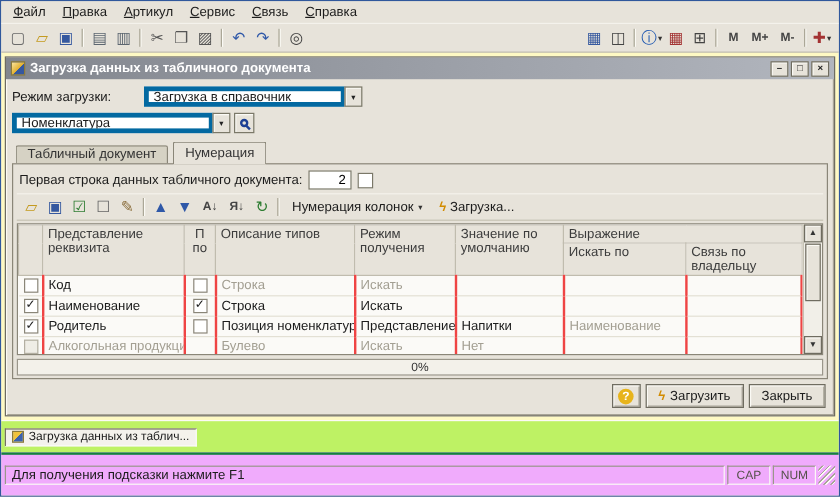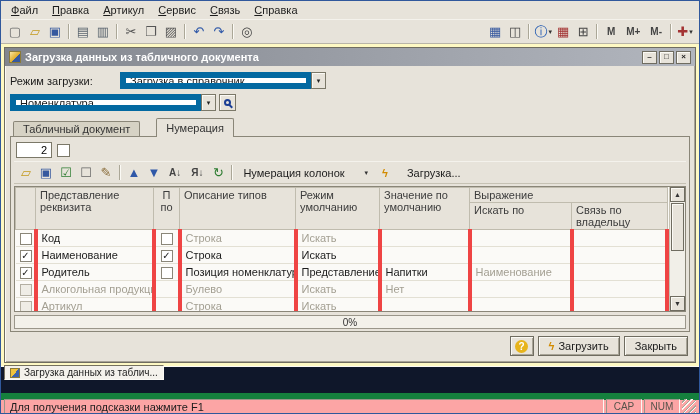--- a/index.html
+++ b/index.html
@@ -22,69 +22,69 @@
   .dialog{flex:1;display:flex;flex-direction:column;background:#e7e3da;border:1px solid #6f6c60;box-shadow:inset 1px 1px 0 #fbfaf5,inset -1px -1px 0 #a8a497;min-height:0}
   .dialog-title{height:18px;flex:none;display:flex;align-items:center;gap:4px;padding:0 4px;background:linear-gradient(90deg,#82868e,#b2b6be);color:#fff;font-weight:bold}
   .dlg-icon{width:12px;height:12px;background:linear-gradient(135deg,#fbe6a0,#e0ae2e 55%,#35589f 55%);border:1px solid #8a7a3a;flex:none}
   .title-buttons{margin-left:auto;display:flex;gap:2px}
   .title-btn{width:15px;height:13px;background:#e7e3da;border:1px solid #6f6c60;box-shadow:inset 1px 1px 0 #fbfaf5;color:#222;font-size:8px;display:flex;align-items:center;justify-content:center;line-height:1}
   .dlg-body{flex:1;display:flex;flex-direction:column;padding:5px 5px 2px;min-height:0}
 
   .form-row{display:flex;align-items:center;height:19px;margin-bottom:3px;flex:none}
   .form-label{width:110px}
   .combo{display:flex;height:17px}
-  .combo-field{width:192px;background:#fff;border:6px solid #0369a1;padding:1px 4px;display:flex;align-items:center;overflow:hidden;white-space:nowrap}
+  .combo-field{width:168px;background:#fff;border:4px solid #0369a1;padding:1px 4px;display:flex;align-items:center;overflow:hidden;white-space:nowrap}
   .combo-btn{width:15px;height:17px;margin-left:-1px;background:#e7e3da;border:1px solid #7b7868;box-shadow:inset 1px 1px 0 #fbfaf5;display:flex;align-items:center;justify-content:center;font-size:7px;color:#222}
   .mag-btn{width:17px;height:17px;margin-left:3px;background:#e7e3da;border:1px solid #7b7868;box-shadow:inset 1px 1px 0 #fbfaf5;display:flex;align-items:center;justify-content:center}
   .mag{width:7px;height:7px;border:2px solid #1c3f94;border-radius:50%;position:relative}
   .mag::after{content:"";position:absolute;width:5px;height:2px;background:#1c3f94;transform:rotate(45deg);right:-4px;bottom:-3px}
 
   .tabs{display:flex;align-items:flex-end;height:19px;padding-left:3px;margin-top:3px;flex:none}
-  .tab{height:16px;padding:1px 9px;border:1px solid #8a8678;border-bottom:none;background:#d6d2c4;margin-right:16px;border-radius:2px 2px 0 0;color:#333}
+  .tab{height:16px;padding:1px 9px;border:1px solid #8a8678;border-bottom:none;background:#d6d2c4;margin-right:4px;border-radius:2px 2px 0 0;color:#333}
   .tab.active{height:19px;background:#e7e3da;position:relative;z-index:2;padding-top:3px}
 
   .tab-panel{flex:1;border:1px solid #8a8678;margin-top:-1px;background:#e7e3da;display:flex;flex-direction:column;padding:3px 3px 2px;min-height:0}
   .settings-row{display:flex;align-items:center;height:20px;gap:5px;flex:none;padding:0 2px}
   .num-input{width:36px;height:16px;background:#fff;border:1px solid #7b7868;text-align:right;padding:1px 4px;font-size:11px;font-family:"Liberation Sans",sans-serif}
   .checkbox{width:13px;height:13px;background:#fff;border:1px solid #7b7868;display:inline-flex;align-items:center;justify-content:center;font-size:10px;flex:none}
 
   .dlg-toolbar{height:23px;display:flex;align-items:center;border-top:1px solid #f4f2ec;border-bottom:1px solid #c6c2b4;margin-top:1px;flex:none;padding:0 2px}
   .dlg-toolbar-icons{display:flex;align-items:center}
-  .txt-toolbtn{height:18px;display:inline-flex;align-items:center;gap:19px;padding:0 6px;border:1px solid transparent}
+  .txt-toolbtn{height:18px;display:inline-flex;align-items:center;gap:3px;padding:0 6px;border:1px solid transparent}
   .lightning{color:#d28b00;font-weight:bold;font-size:11px}
 
   
   .grid-wrap{flex:1;display:flex;min-height:0;border:1px solid #8a8678;background:#fbfaf7;margin-top:2px}
   .grid{flex:1;overflow:hidden}
   table{border-collapse:collapse;width:100%;table-layout:fixed}
   th{background:#e7e3da;border:1px solid #c0bcae;font-weight:normal;color:#3c3c3c;text-align:left;padding:1px 4px;font-size:11px;vertical-align:top;overflow:hidden}
-  td{border-right:4px solid #ef4444;border-bottom:1px solid #e3e0d4;padding:1px 4px;height:17px;white-space:nowrap;overflow:hidden;background:#fbfaf7}
+  td{border-right:2px solid #ef4444;border-bottom:1px solid #e3e0d4;padding:1px 4px;height:17px;white-space:nowrap;overflow:hidden;background:#fbfaf7}
   td.muted{color:#a39f92}
   tr.disabled td{color:#a39f92}
   .cb{width:12px;height:12px;border:1px solid #8a8678;background:#fff;display:inline-flex;align-items:center;justify-content:center;font-size:10px;line-height:1;vertical-align:middle}
   tr.disabled .cb{background:#efede6;border-color:#b3afa2}
   .c-mark,.c-search{text-align:center}
 
   .vscroll{width:16px;background:#f1efe8;border-left:1px solid #c6c2b4;display:flex;flex-direction:column;flex:none}
   .vs-btn{height:15px;background:#e7e3da;border:1px solid #6f6c60;box-shadow:inset 1px 1px 0 #fbfaf5;font-size:7px;display:flex;align-items:center;justify-content:center;color:#333;flex:none}
   .vs-thumb{height:48px;margin:1px;background:#e7e3da;border:1px solid #6f6c60;box-shadow:inset 1px 1px 0 #fbfaf5;flex:none}
   .vs-track{flex:1}
 
   .progress{height:14px;margin-top:3px;border:1px solid #9a968a;background:#f3f1ea;display:flex;align-items:center;justify-content:center;font-size:10px;color:#333;flex:none}
 
   .dlg-buttons{height:28px;display:flex;align-items:center;justify-content:flex-end;gap:4px;padding:0 2px;flex:none}
   .btn{height:20px;padding:0 10px;background:#e7e3da;border:1px solid #6f6c60;box-shadow:inset 1px 1px 0 #fbfaf5,inset -1px -1px 0 #a8a497;display:inline-flex;align-items:center;gap:4px;font-size:11px}
   .icon-btn{width:24px;padding:0;justify-content:center}
   .help-glyph{width:13px;height:13px;border-radius:50%;background:#e7b41c;color:#fff;font-weight:bold;font-size:10px;display:flex;align-items:center;justify-content:center}
 
   
-  .taskbar{height:18px;background:#0f172a;border-top:1px solid #fbfaf5;display:flex;align-items:flex-end;padding:13px 3px;flex:none}
+  .taskbar{height:18px;background:#bef264;border-top:1px solid #fbfaf5;display:flex;align-items:center;padding:13px 3px;flex:none}
   .task-btn{height:15px;display:flex;align-items:center;gap:4px;padding:0 5px;background:#f4f2ec;border:1px solid;border-color:#75715f #fbfaf5 #fbfaf5 #75715f;font-size:10px;max-width:170px;white-space:nowrap;overflow:hidden}
   .task-icon{width:10px;height:10px;background:linear-gradient(135deg,#f0c33c 50%,#3b62ad 50%);border:1px solid #8a7a3a;flex:none}
-  .statusbar{height:20px;display:flex;align-items:center;gap:2px;padding:1px 3px;border-top:7px solid #15803d;background:#fca5a5;flex:none}
+  .statusbar{height:36px;display:flex;align-items:center;gap:2px;padding:1px 3px;border-top:2px solid #15803d;background:#f0abfc;flex:none}
   .status-cell{height:16px;border:1px solid;border-color:#9a968a #fbfaf5 #fbfaf5 #9a968a;display:flex;align-items:center;padding:0 5px;white-space:nowrap;overflow:hidden}
   .status-hint{flex:1}
   .status-key{width:36px;justify-content:center;color:#55524a;font-size:10px}
   .grip{width:14px;height:16px;background:repeating-linear-gradient(135deg,transparent 0 2px,#a8a497 2px 3px,#fbfaf5 3px 4px);flex:none}
 </style>
 </head>
 <body>
 
 <div class="app">
 
@@ -204,20 +204,21 @@
         </div>
 
         <div class="tabs">
           <span class="tab">Табличный документ</span>
           <span class="tab active">Нумерация</span>
         </div>
 
         <div class="tab-panel">
 
           <div class="settings-row">
+            <span>Первая строка данных табличного документа:</span>
             <input class="num-input" value="2" style="">
             <span class="checkbox"></span>
           </div>
 
           <div class="dlg-toolbar">
             <span class="dlg-toolbar-icons">
                 <span class="tb-btn">
                   <span class="glyph" style="color: rgb(196, 154, 31);">▱</span>
                 </span>
                 <span class="tb-btn">
@@ -272,21 +273,21 @@
                     <col style="width:90px">
                     <col style="width:102px">
                     <col>
                 </colgroup>
                 <thead>
                   <tr>
                     <th class="c-mark" rowspan="2"></th>
                     <th rowspan="2">Представление реквизита</th>
                     <th class="c-search" rowspan="2">П по</th>
                     <th rowspan="2">Описание типов</th>
-                    <th rowspan="2">Режим умолчанию</th>
+                    <th rowspan="2">Режим получения</th>
                     <th rowspan="2">Значение по умолчанию</th>
                     <th colspan="2">Выражение</th>
                   </tr>
                   <tr>
                     <th>Искать по</th>
                     <th>Связь по владельцу</th>
                   </tr>
                 </thead>
                 <tbody>
                     <tr>

